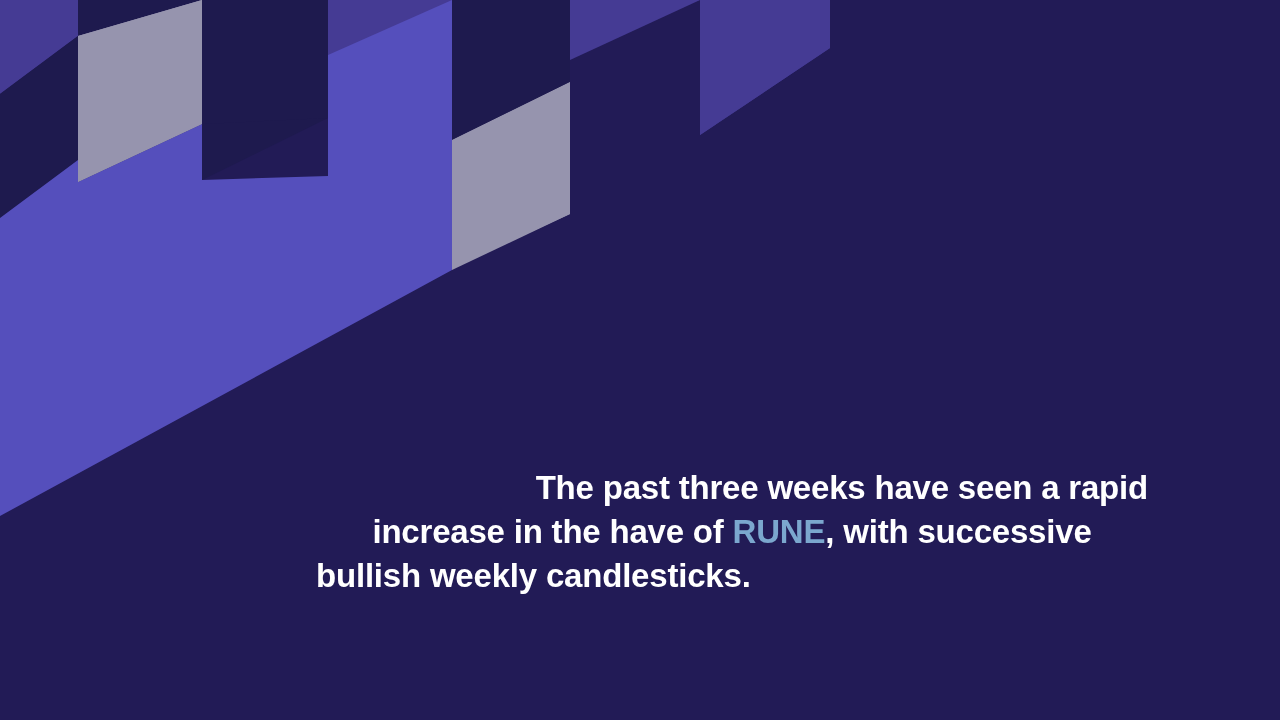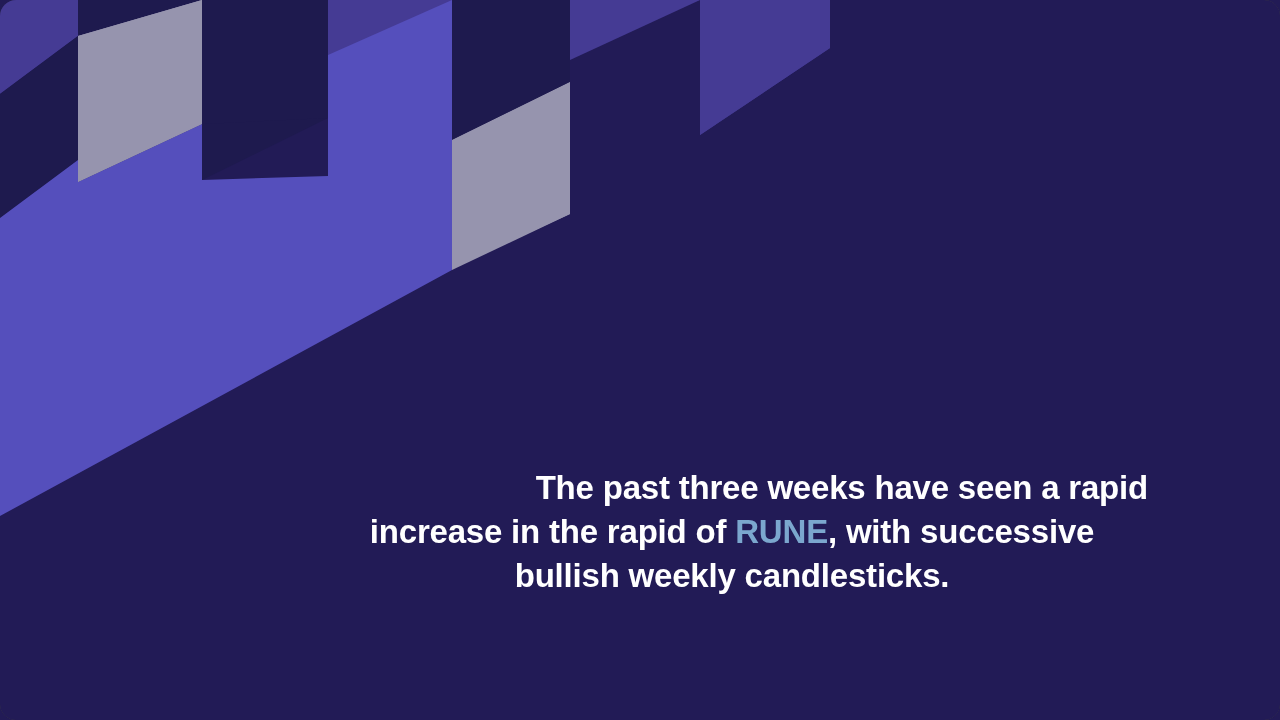--- a/index.html
+++ b/index.html
@@ -18,21 +18,20 @@
   }
 
   
   #stage {
     position:absolute;
     inset:0;
     width:1280px;
     height:720px;
     background:#404040;
     overflow:hidden;
-    border-radius:16px;
   }
 
   
   #pattern-layer {
     position:absolute;
     left:0; top:0;
     width:1280px;
     height:720px;
     pointer-events:none;
   }
@@ -52,21 +51,21 @@
     font-size:33px;
     line-height:44px;
     font-weight:700;
     color:#FFFFFF;
     letter-spacing:-0.2px;
     white-space:nowrap;
   }
 
   .caption-line--l1 { text-align:right; padding-right:0px; }
   .caption-line--l2 { text-align:center; }
-  .caption-line--l3 { text-align:center; }
+  .caption-line--l3 { text-align:left; }
 
   .token-highlight { color:#7BA7CE;margin-top:35px; }
 </style>
 </head>
 <body>
 
 <div id="stage">
 
   <div id="pattern-layer">
     <svg id="pattern-svg" viewBox="0 0 1280 720" xmlns="http://www.w3.org/2000/svg">
@@ -113,19 +112,19 @@
 
       <polygon points="700,0 830,0 830,48 700,135" fill="#453B94"></polygon>
 
     </svg>
   </div>
 
   <div id="caption-block">
 
     <span class="caption-line caption-line--l1"><span>The past three weeks have seen a rapid</span></span>
 
-    <span class="caption-line caption-line--l2"><span>increase in the rapid of </span><span class="token-highlight">RUNE</span><span>, with successive</span></span>
+    <span class="caption-line caption-line--l2"><span>increase in the have of </span><span class="token-highlight">RUNE</span><span>, with successive</span></span>
 
     <span class="caption-line caption-line--l3"><span>bullish weekly candlesticks.</span></span>
 
   </div>
 
 </div>
 
 </body></html>

